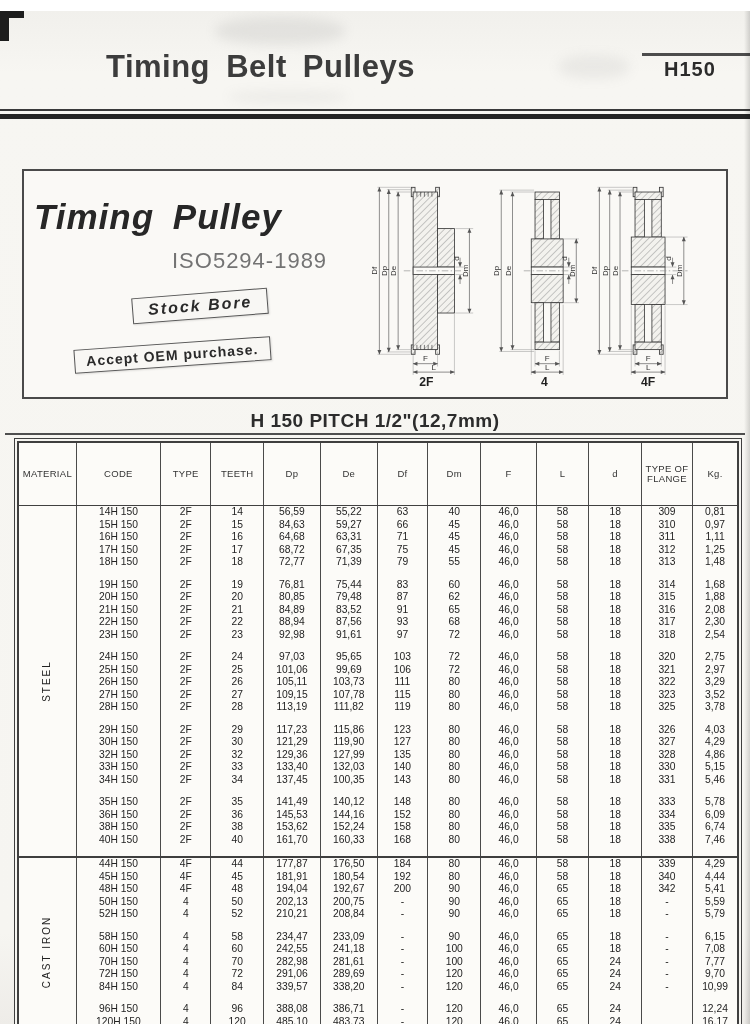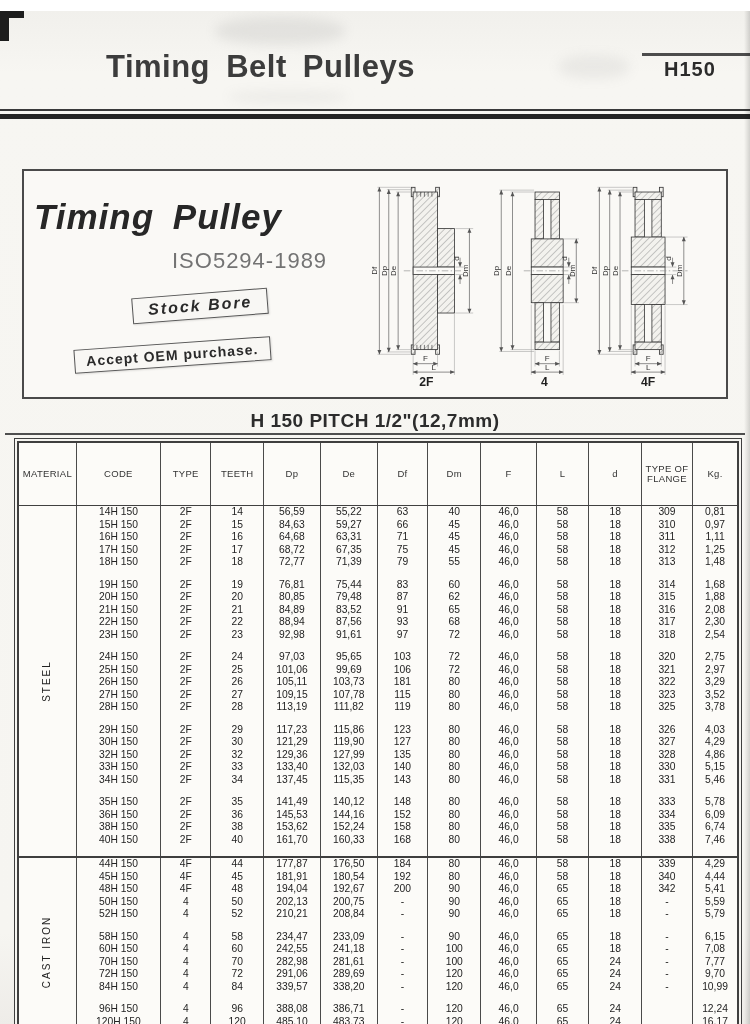--- a/index.html
+++ b/index.html
@@ -502,21 +502,21 @@
             <td>18</td>
             <td>321</td>
             <td>2,97</td>
           </tr>
           <tr>
             <td>26H 150</td>
             <td>2F</td>
             <td>26</td>
             <td>105,11</td>
             <td>103,73</td>
-            <td>181</td>
+            <td>111</td>
             <td>80</td>
             <td>46,0</td>
             <td>58</td>
             <td>18</td>
             <td>322</td>
             <td>3,29</td>
           </tr>
           <tr>
             <td>27H 150</td>
             <td>2F</td>
@@ -613,21 +613,21 @@
             <td>58</td>
             <td>18</td>
             <td>330</td>
             <td>5,15</td>
           </tr>
           <tr>
             <td>34H 150</td>
             <td>2F</td>
             <td>34</td>
             <td>137,45</td>
-            <td>115,35</td>
+            <td>100,35</td>
             <td>143</td>
             <td>80</td>
             <td>46,0</td>
             <td>58</td>
             <td>18</td>
             <td>331</td>
             <td>5,46</td>
           </tr>
           <tr class="sp">
             <td></td>

